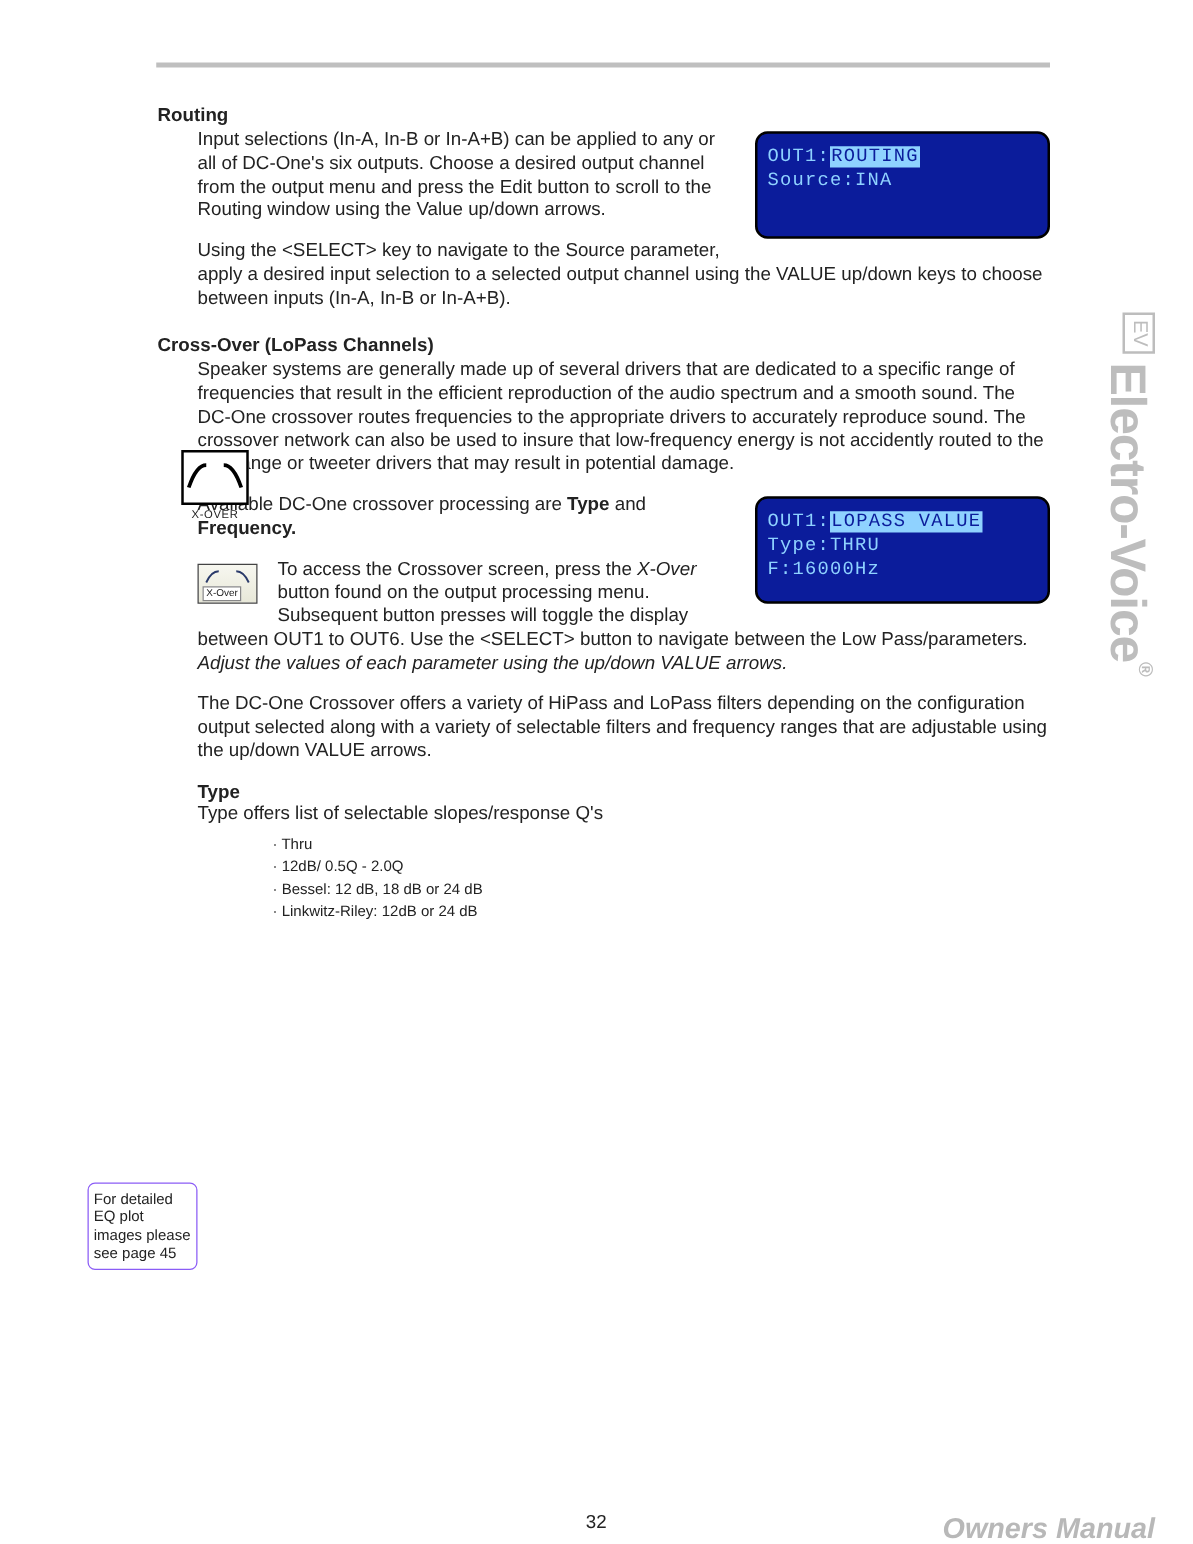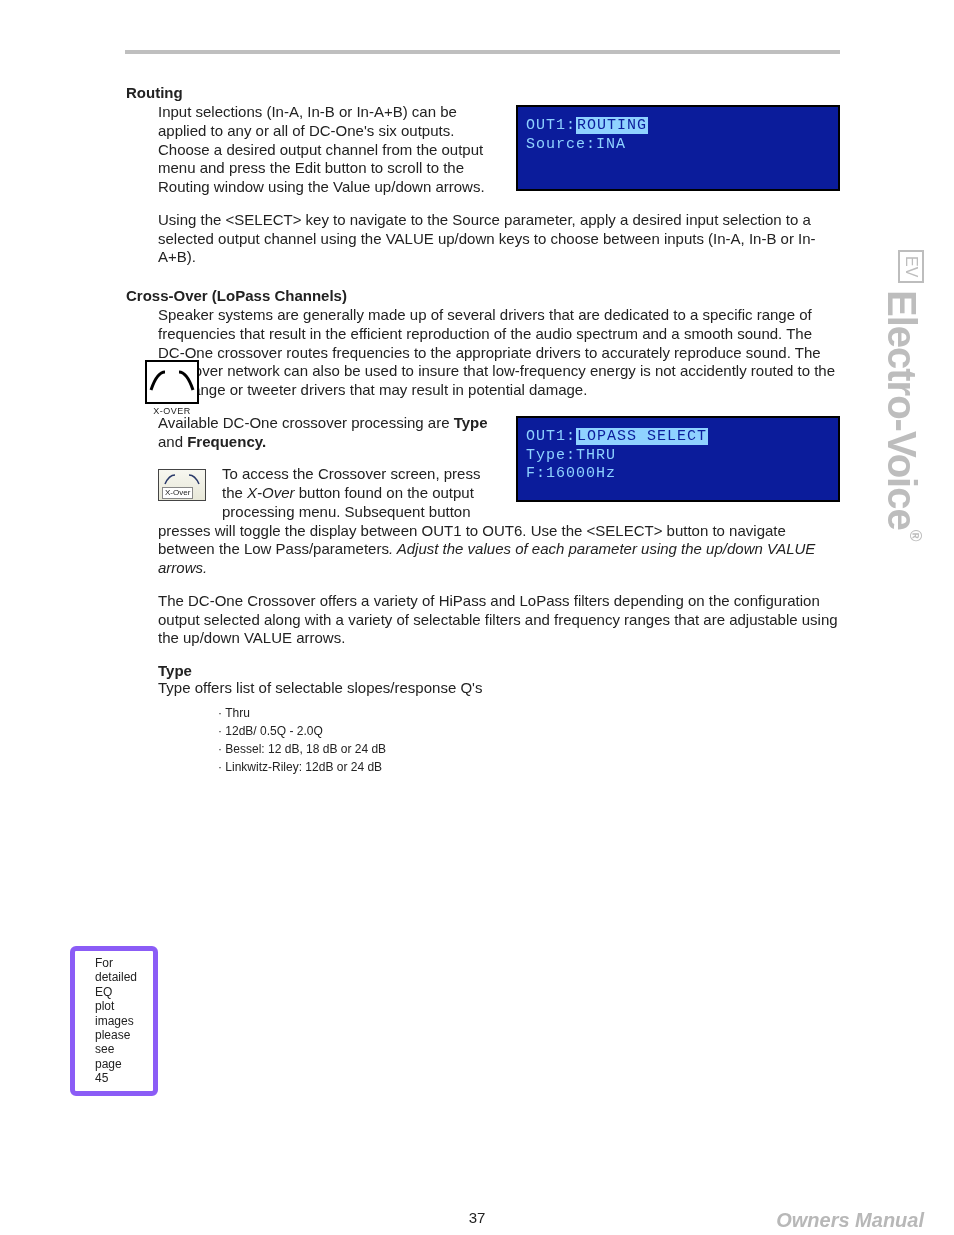--- a/index.html
+++ b/index.html
@@ -34,25 +34,25 @@
   }
   .body-text {
     font-size: 15px;
     line-height: 1.25;
     margin: 0 0 14px 88px;
   }
   .body-text .b { font-weight: bold; }
   .body-text .i { font-style: italic; }
   .lcd {
     float: right;
-    width: 324px;
+    width: 236px;
     margin: 2px 0 8px 14px;
     background: #0b1c9b;
     border: 2px solid #000;
-    border-radius: 0;
+    border-radius: 10px;
     padding: 10px 8px 16px 8px;
     box-sizing: border-box;
     font-family: "Courier New", monospace;
     color: #8fd2ff;
     font-size: 15px;
     letter-spacing: 1px;
     line-height: 1.25;
   }
   .lcd .ln { white-space: pre; }
   .lcd .hl {
@@ -117,23 +117,23 @@
     font-size: 12px;
     line-height: 1.5;
   }
   ul.dot-list li::before {
     content: "· ";
   }
   .note-box {
     position: absolute;
     left: 70px;
     width: 88px;
-    border: 5px solid #8b5cf6;
+    border: 1px solid #8b5cf6;
     border-radius: 6px;
-    padding: 5px 20px;
+    padding: 5px 4px;
     font-size: 12px;
     line-height: 1.2;
     font-family: Arial, sans-serif;
     box-sizing: border-box;
   }
   .side-brand {
     position: absolute;
     right: 18px;
     top: 290px;
     width: 60px;
@@ -177,21 +177,21 @@
     width: 954px;
     text-align: center;
   }
   .footer .om {
     position: absolute;
     right: 30px;
     font-style: italic;
     font-weight: bold;
     font-family: Verdana, sans-serif;
     color: #b8b8b8;
-    font-size: 20px;
+    font-size: 23px;
   }
 </style>
 </head>
 <body>
 
 <div class="top-rule"></div>
 
 <div class="page">
 
   <div class="section-title">Routing</div>
@@ -217,21 +217,21 @@
         <path d="M32 10 Q40 10 46 28" stroke="#000" stroke-width="3" fill="none"></path>
       </svg>
     </div>
     <div class="xover-label">X-OVER</div>
   </div>
 
   <div class="body-text">Speaker systems are generally made up of several drivers that are dedicated to a specific range of frequencies that result in the efficient reproduction of the audio spectrum and a smooth sound. The DC-One crossover routes frequencies to the appropriate drivers to accurately reproduce sound. The crossover network can also be used to insure that low-frequency energy is not accidently routed to the mid-range or tweeter drivers that may result in potential damage.</div>
 
   <div class="body-text">
     <div class="lcd">
-      <div class="ln"><span>OUT1:</span><span class="hl">LOPASS SELECT</span></div>
+      <div class="ln"><span>OUT1:</span><span class="hl">LOPASS VALUE</span></div>
       <div class="ln">Type:THRU</div>
       <div class="ln">F:16000Hz</div>
     </div>
     <span>Available DC-One crossover processing are </span><span class="b">Type</span><span> and </span><span class="b">Frequency.</span>
     <div style="height:14px"></div>
 
     <div class="xover-small">
       <div class="xover-small-box">
         <svg width="38" height="14" viewBox="0 0 38 14">
           <path d="M2 12 Q6 3 12 3" stroke="#2a3a6a" stroke-width="1.5" fill="none"></path>
@@ -261,15 +261,15 @@
 <div class="note-box" style="top:946px">For detailed EQ plot images please see page 45</div>
 
 <div class="side-brand">
   <div class="side-brand-ev">EV</div>
   <div class="side-brand-text">
     <span>Electro-Voice</span><span style="font-size:16px;vertical-align:top">®</span>
   </div>
 </div>
 
 <div class="footer">
-  <div class="pn">37</div>
+  <div class="pn">32</div>
   <div class="om">Owners Manual</div>
 </div>
 
 </body></html>

